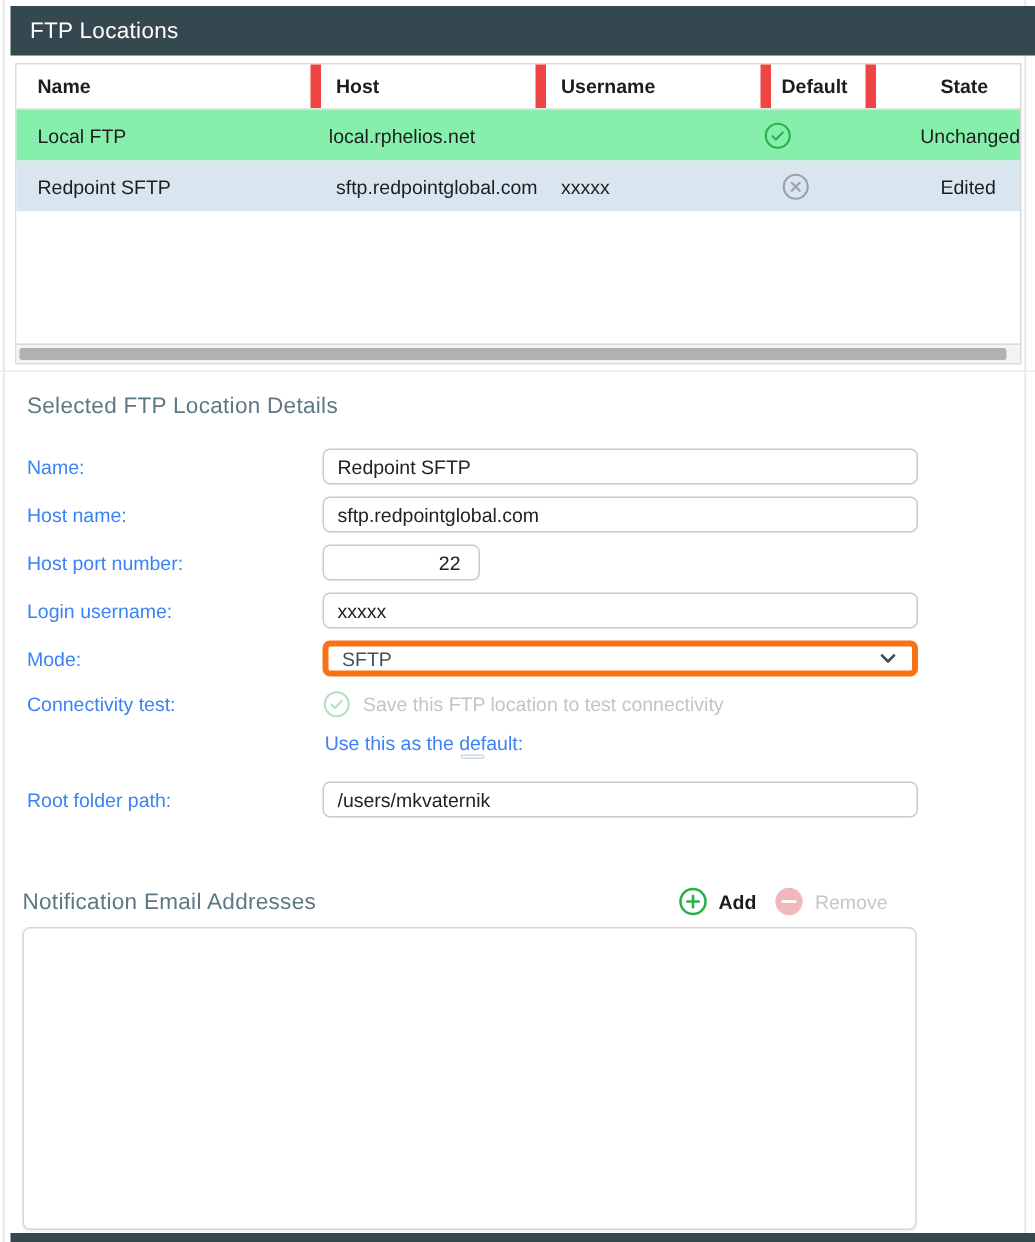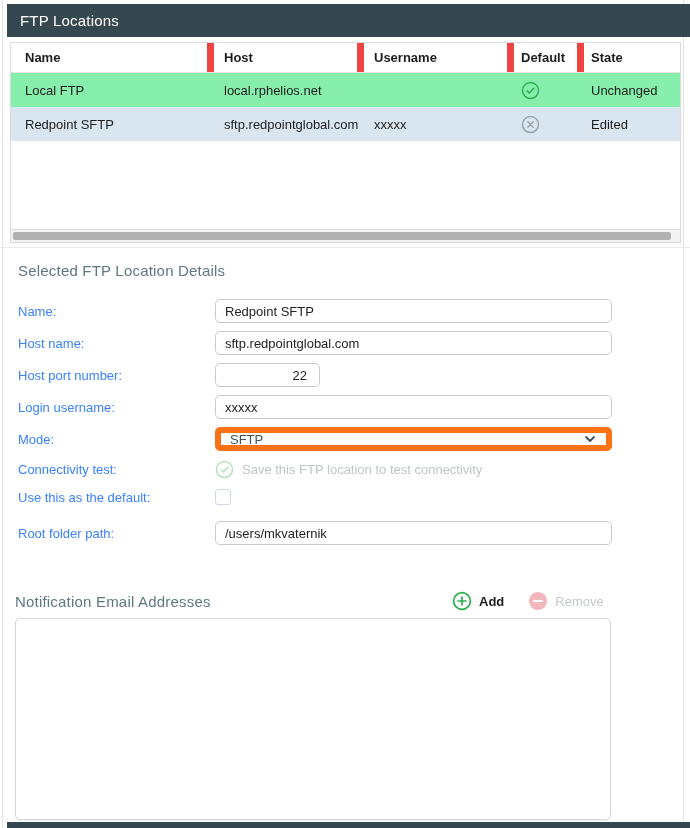--- a/index.html
+++ b/index.html
@@ -20,21 +20,21 @@
   .t-head .t-cell { border-right:7px solid #ef4444; display:flex; align-items:center; }
   .t-head .t-cell:last-child { border-right:none; }
   .t-body-row { height:34px; }
   .t-body-row .t-cell { display:flex; align-items:center; }
   .row-a { background:#86efac; }
   .row-b { background:#d9e6f0; }
   .c-name { width:203px; padding-left:14px; }
   .c-host { width:150px; padding-left:10px; }
   .c-user { width:150px; padding-left:10px; }
   .c-def  { width:70px;  padding-left:7px; }
-  .c-state{ flex:1;      padding-left:7px; }
+  .c-state{ flex:1;      padding-left:7px;margin-left:36px; }
   .t-filler { flex:1 1 auto; background:#fff; }
   .t-scrollbar { height:13px; background:#f3f3f3; border-top:1px solid #dcdcdc; padding:2px; }
   .t-thumb { height:100%; width:99%; background:#b1b1b1; border-radius:2px; }
 
   .status-icon { width:19px; height:19px; display:block; }
   .green { color:#2bb14c; }
   .grey  { color:#9aa1a8; }
   .pale-green { color:#b3e1c0; }
 
   .divider { position:absolute; left:0; right:0; top:247px; height:1px; background:#eaeaea; }
@@ -42,32 +42,32 @@
   
   .section-heading { position:absolute; font-size:15px; color:#5d7884; letter-spacing:.2px; }
   .h-details { left:18px; top:262px; }
   .form { position:absolute; left:18px; top:299px; width:594px; }
   .f-row { display:flex; align-items:center; height:24px; margin-bottom:8px; }
   .f-label { width:197px; font-size:13px; color:#3b82f6; flex:0 0 auto; }
   .f-input { height:24px; width:397px; border:1px solid #c6cbd0; border-radius:5px; padding:0 9px;
              font-size:13px; color:#222; font-family:"Liberation Sans",sans-serif; background:#fff; outline:none; }
   .f-input-port { width:105px; text-align:right; padding-right:12px; }
   .f-input-pass { font-size:13px; font-weight:bold; letter-spacing:1.5px; }
-  .f-select { width:397px; height:24px; border:6px solid #f97316; border-radius:5px; background:#fff;
+  .f-select { width:397px; height:24px; border:4px solid #f97316; border-radius:5px; background:#fff;
               display:flex; align-items:center; justify-content:space-between; padding:0 9px;
               font-size:13px; color:#3d525c; cursor:default; }
   .chevron { width:14px; height:14px; color:#3d525c; }
   .conn-row { height:21px; margin-top:5px; margin-bottom:8px; }
   .conn-msg { display:flex; align-items:center; gap:8px; font-size:13px; color:#c0c5c9; }
-  .chk-row { height:18px; margin-top:8px; margin-bottom:15px; }
+  .chk-row { height:18px; margin-top:8px; margin-bottom:15px;flex-direction:column; }
   .checkbox { width:16px; height:16px; border:1px solid #ccd9e4; border-radius:3px; background:#fff; }
 
   
   .h-emails { left:15px; top:593px;text-align:right; }
-  .email-actions { position:absolute; top:591px; left:452px; display:flex; align-items:center; gap:24px; }
+  .email-actions { position:absolute; top:591px; left:452px; display:flex; align-items:center; gap:12px; }
   .btn { display:flex; align-items:center; gap:7px; font-size:13px; cursor:pointer; }
   .btn-icon { width:20px; height:20px; display:block; }
   .btn-add .btn-label { color:#1b1b1b; font-weight:bold; }
   .btn-remove .btn-label { color:#c3c7cb; }
   .email-box { position:absolute; left:15px; top:618px; width:596px; height:202px;
                border:1px solid #d4d7da; border-radius:5px; background:#fff;
                box-shadow:0 1px 2px rgba(0,0,0,.06); }
 
   .bottom-strip { position:absolute; left:7px; right:0; top:822px; height:6px; background:#35484f; }
 </style>

